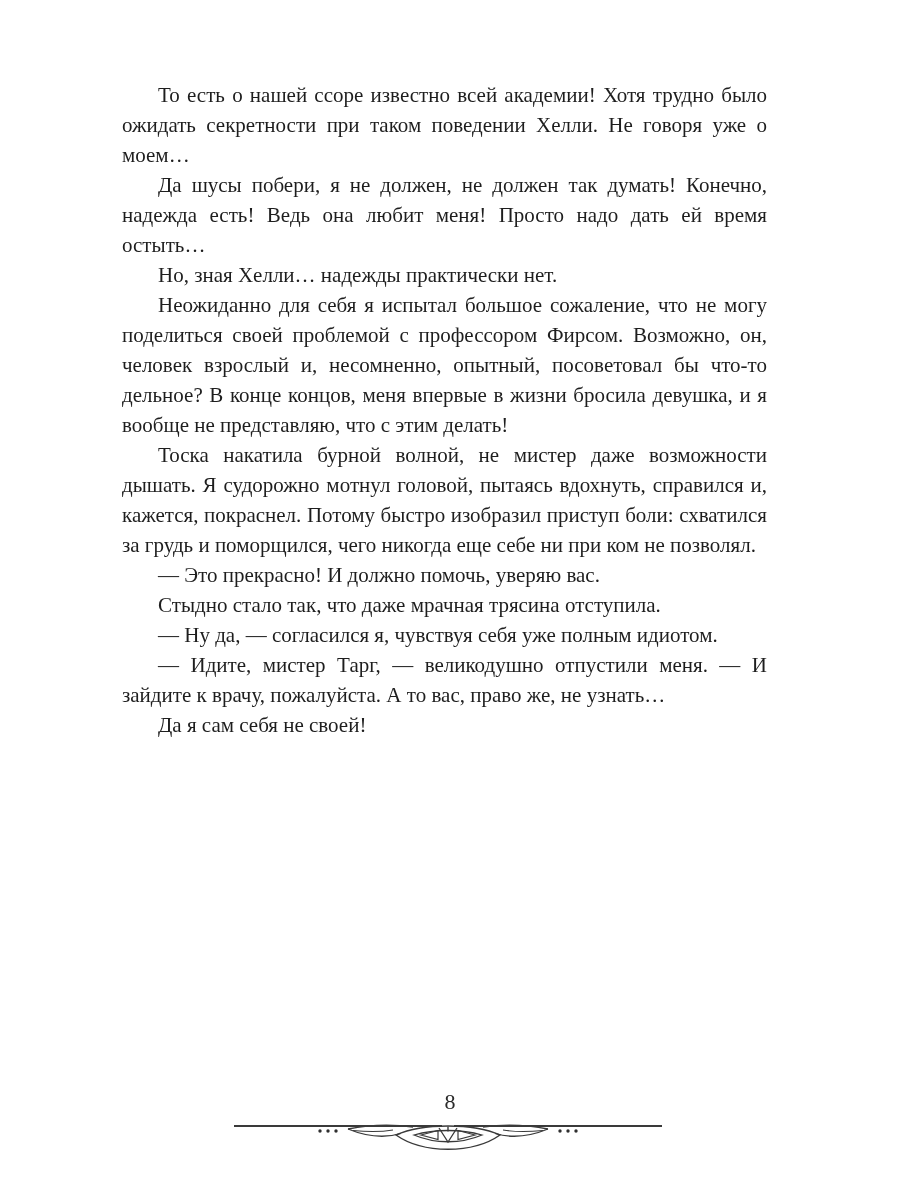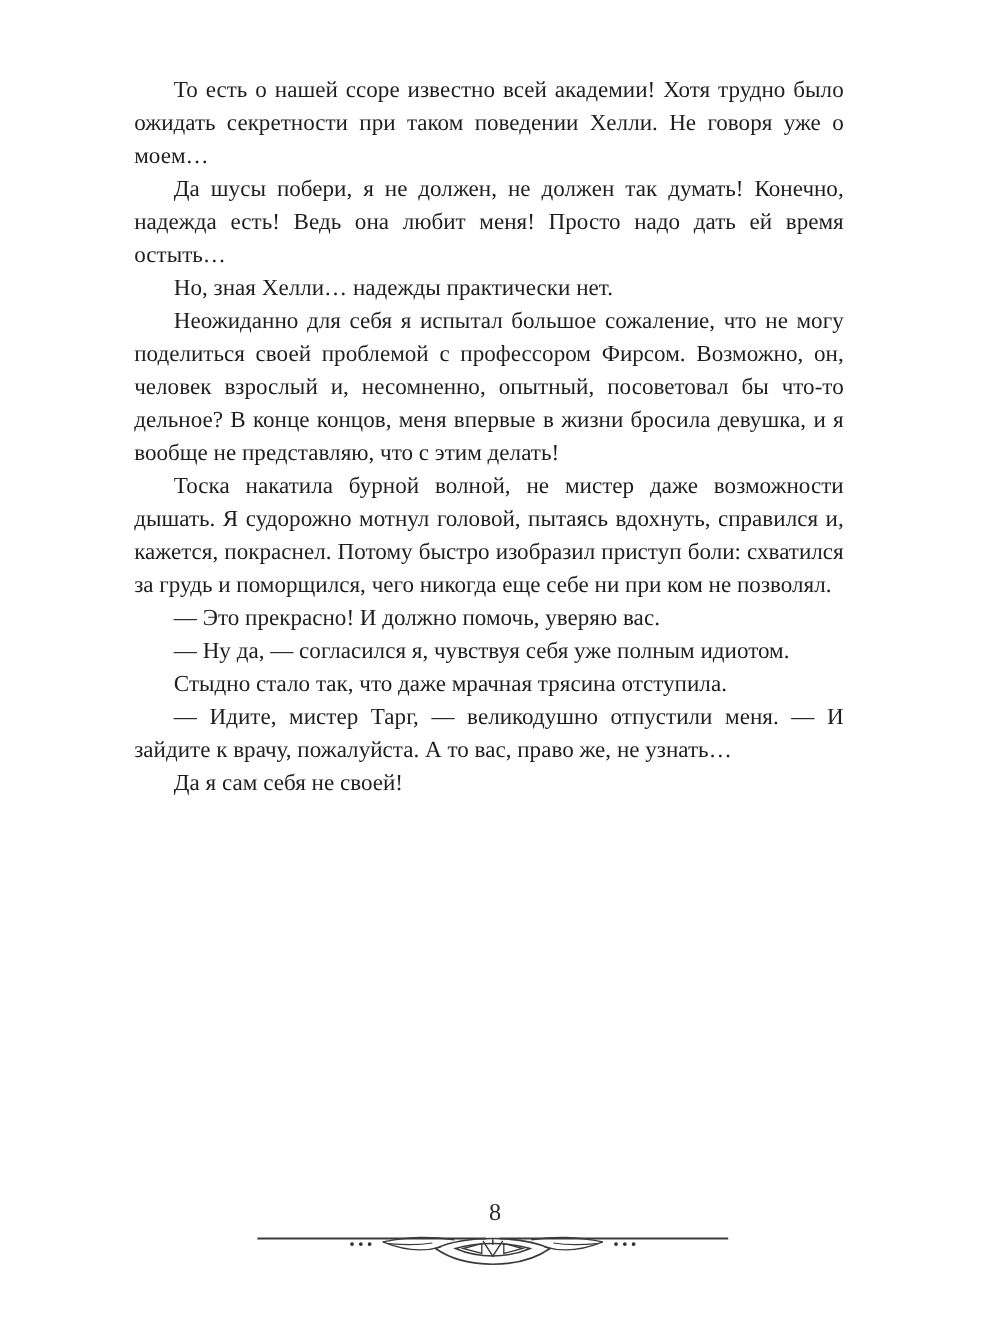--- a/index.html
+++ b/index.html
@@ -15,21 +15,21 @@
     font-family: "Liberation Serif", "DejaVu Serif", serif;
   }
   .page {
     position: absolute;
     inset: 0;
     background: #ffffff;
   }
   .text-block {
     position: absolute;
     left: 122px;
-    top: 66px;
+    top: 80px;
     width: 645px;
     color: #1e1e1e;
     font-size: 21px;
     line-height: 30px;
     text-align: justify;
     text-rendering: optimizeLegibility;
   }
   .text-block p {
     margin: 0;
     padding: 0;
@@ -67,22 +67,22 @@
 
 <div class="page">
 
   <div class="text-block">
     <p>То есть о нашей ссоре известно всей академии! Хотя трудно было ожидать секретности при таком поведении Хелли. Не говоря уже о моем…</p>
     <p>Да шусы побери, я не должен, не должен так думать! Конечно, надежда есть! Ведь она любит меня! Просто надо дать ей время остыть…</p>
     <p>Но, зная Хелли… надежды практически нет.</p>
     <p>Неожиданно для себя я испытал большое сожаление, что не могу поделиться своей проблемой с профессором Фирсом. Возможно, он, человек взрослый и, несомненно, опытный, посоветовал бы что-то дельное? В конце концов, меня впервые в жизни бросила девушка, и я вообще не представляю, что с этим делать!</p>
     <p>Тоска накатила бурной волной, не мистер даже возможности дышать. Я судорожно мотнул головой, пытаясь вдохнуть, справился и, кажется, покраснел. Потому быстро изобразил приступ боли: схватился за грудь и поморщился, чего никогда еще себе ни при ком не позволял.</p>
     <p>— Это прекрасно! И должно помочь, уверяю вас.</p>
+    <p>Стыдно стало так, что даже мрачная трясина отступила.</p>
     <p>— Ну да, — согласился я, чувствуя себя уже полным идиотом.</p>
-    <p>Стыдно стало так, что даже мрачная трясина отступила.</p>
     <p>— Идите, мистер Тарг, — великодушно отпустили меня. — И зайдите к врачу, пожалуйста. А то вас, право же, не узнать…</p>
     <p>Да я сам себя не своей!</p>
   </div>
 
   <div class="footer">
     <span class="page-number">8</span>
   </div>
 
   <div class="ornament-wrap">
     <svg viewBox="0 0 430 36" xmlns="http://www.w3.org/2000/svg" aria-hidden="true">

